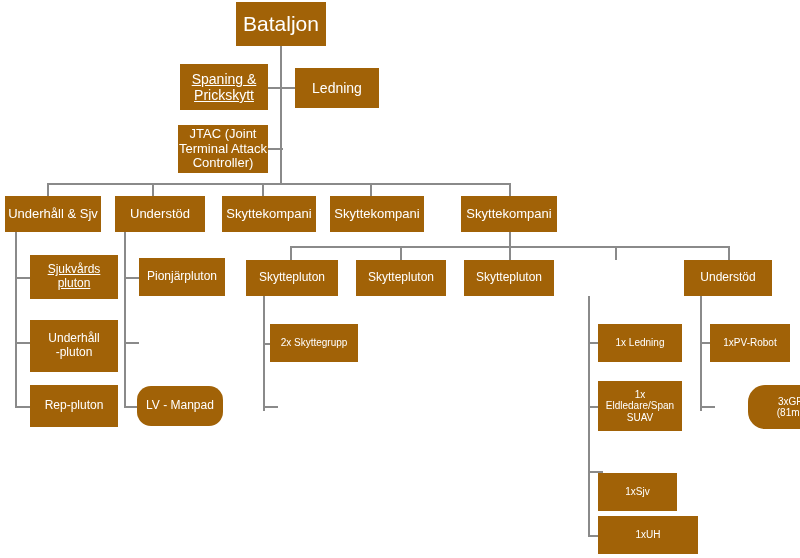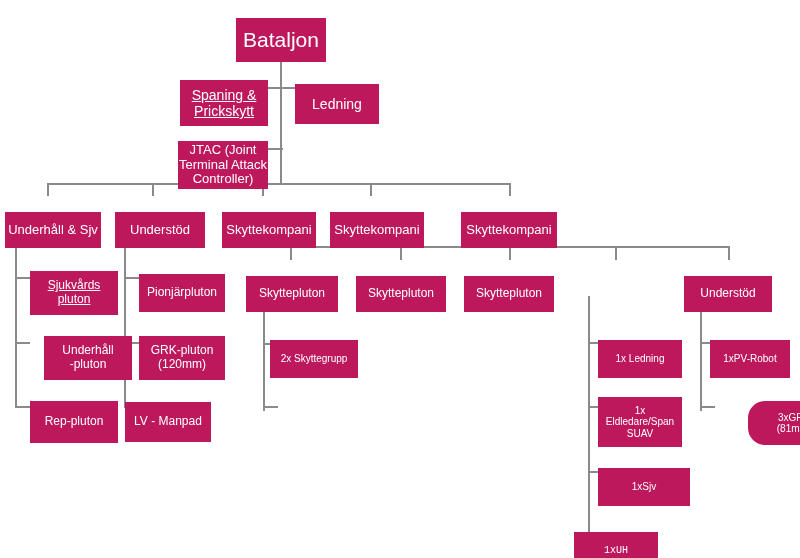--- a/index.html
+++ b/index.html
@@ -13,32 +13,31 @@
   }
   #chart-canvas {
     position: relative;
     width: 800px;
     height: 558px;
     background: #ffffff;
     overflow: hidden;
   }
   .node {
     position: absolute;
-    background: #be185d;
+    background: #a16207;
     color: #ffffff;
     display: flex;
     align-items: center;
     justify-content: center;
     text-align: center;
     box-sizing: border-box;
     line-height: 1.15;
     padding: 2px 0;
     white-space: pre-line;
     z-index: 2;
-    margin-top: 16px;
   }
   .node.root {
     font-size: 21px;
   }
   .node.lvl1 {
     font-size: 14px;
   }
   .node.lvl2 {
     font-size: 13px;
   }
@@ -118,40 +117,38 @@
 Controller)</div>
 
   <div class="node lvl2" style="left:5px; top:196px; width:96px; height:36px;">Underhåll &amp; Sjv</div>
   <div class="node lvl2" style="left:115px; top:196px; width:90px; height:36px;">Understöd</div>
   <div class="node lvl2" style="left:222px; top:196px; width:94px; height:36px;">Skyttekompani</div>
   <div class="node lvl2" style="left:330px; top:196px; width:94px; height:36px;">Skyttekompani</div>
   <div class="node lvl2" style="left:461px; top:196px; width:96px; height:36px;">Skyttekompani</div>
 
   <div class="node lvl3" style="left:30px; top:255px; width:88px; height:44px;text-decoration:underline;">Sjukvårds
 pluton</div>
-  <div class="node lvl3" style="left:44px; top:320px; width:88px; height:44px;">Underhåll
+  <div class="node lvl3" style="left:30px; top:320px; width:88px; height:52px;">Underhåll
 -pluton</div>
   <div class="node lvl3" style="left:30px; top:385px; width:88px; height:42px;">Rep-pluton</div>
 
   <div class="node lvl3" style="left:139px; top:258px; width:86px; height:38px;">Pionjärpluton</div>
-  <div class="node lvl3" style="left:139px; top:320px; width:86px; height:44px;">GRK-pluton
-(120mm)</div>
-  <div class="node lvl3" style="left:125px; top:386px; width:86px; height:40px;">LV - Manpad</div>
+  <div class="node lvl3" style="left:137px; top:386px; width:86px; height:40px;border-radius:14px;">LV - Manpad</div>
 
   <div class="node lvl3" style="left:246px; top:260px; width:92px; height:36px;">Skyttepluton</div>
   <div class="node lvl3" style="left:356px; top:260px; width:90px; height:36px;">Skyttepluton</div>
   <div class="node lvl3" style="left:464px; top:260px; width:90px; height:36px;">Skyttepluton</div>
   <div class="node lvl3" style="left:684px; top:260px; width:88px; height:36px;">Understöd</div>
 
   <div class="node lvl4" style="left:270px; top:324px; width:88px; height:38px;">2x Skyttegrupp</div>
 
   <div class="node lvl4" style="left:598px; top:324px; width:84px; height:38px;">1x Ledning</div>
   <div class="node lvl4" style="left:598px; top:381px; width:84px; height:50px;">1x
 Eldledare/Span
 SUAV</div>
-  <div class="node lvl4" style="left:598px; top:452px; width:92px; height:38px;">1xSjv</div>
-  <div class="node lvl4" style="left:574px; top:516px; width:84px; height:38px;font-family:Liberation Mono, monospace;">1xUH</div>
+  <div class="node lvl4" style="left:598px; top:473px; width:79px; height:38px;">1xSjv</div>
+  <div class="node lvl4" style="left:598px; top:516px; width:100px; height:38px;">1xUH</div>
 
   <div class="node lvl4" style="left:710px; top:324px; width:80px; height:38px;">1xPV-Robot</div>
   <div class="node lvl4" style="left:748px; top:385px; width:92px; height:44px;border-radius:17px;">3xGRK
 (81mm)</div>
 
 </div>
 
 </body></html>

